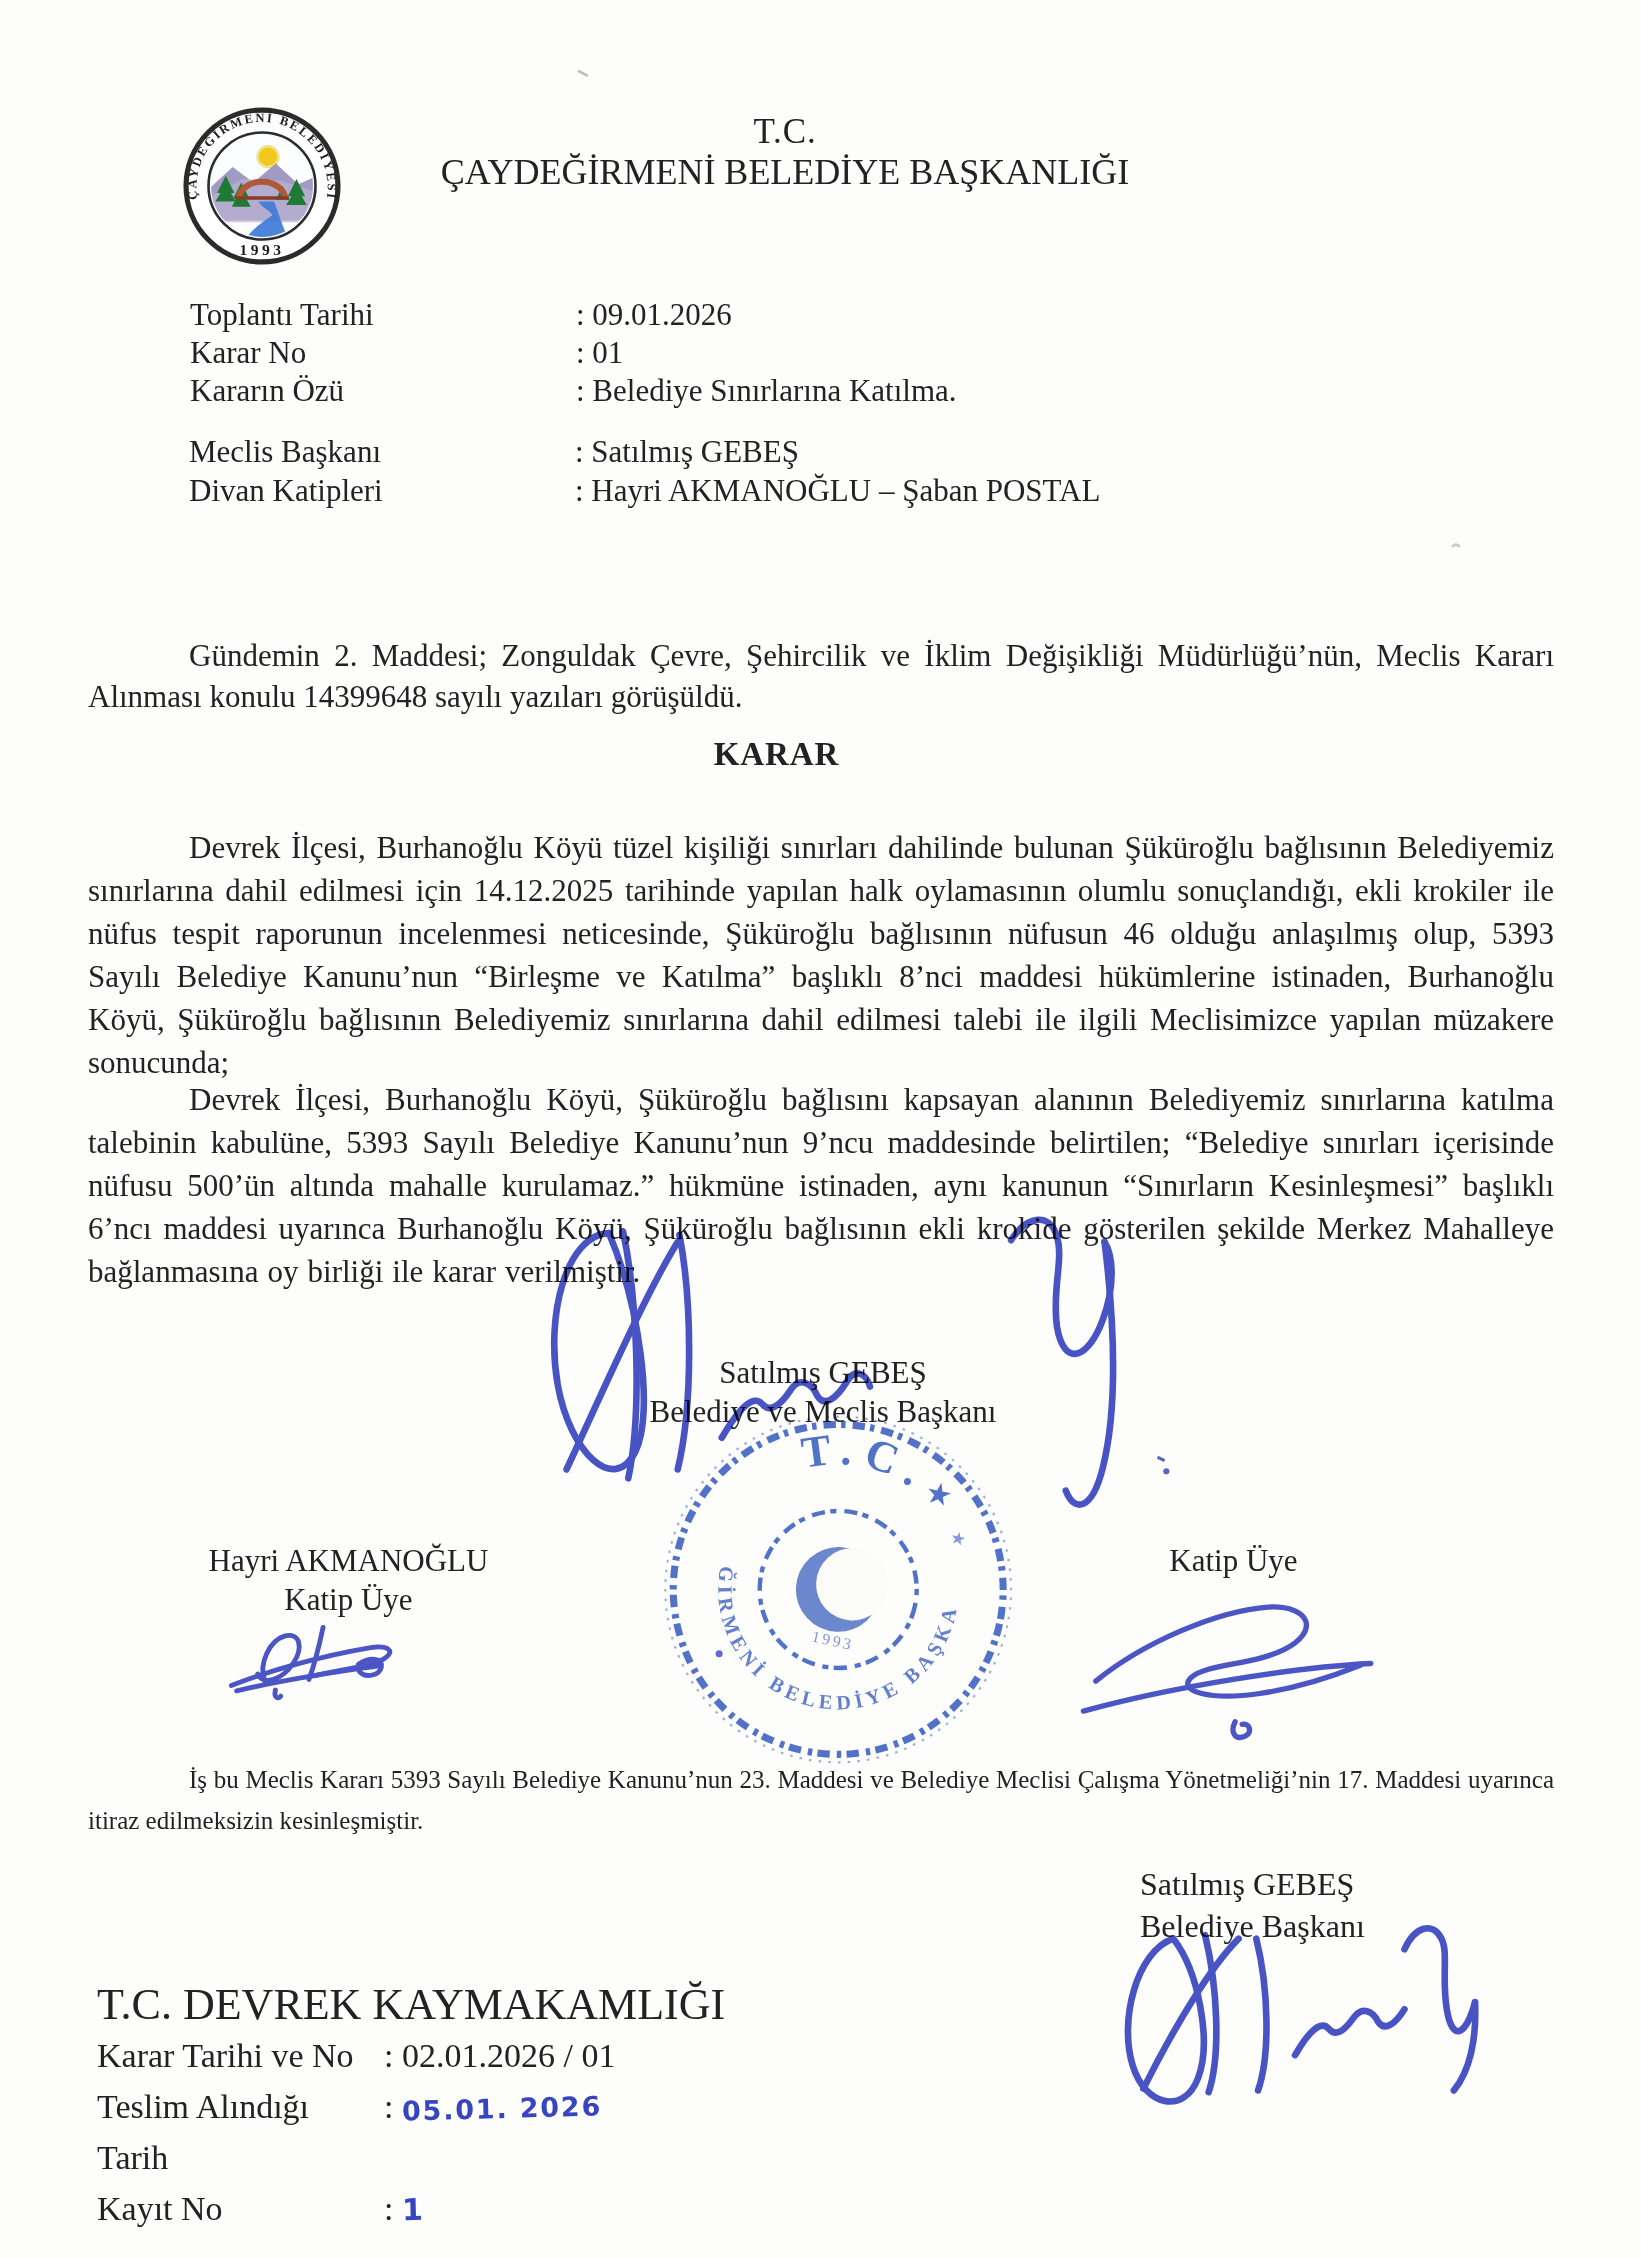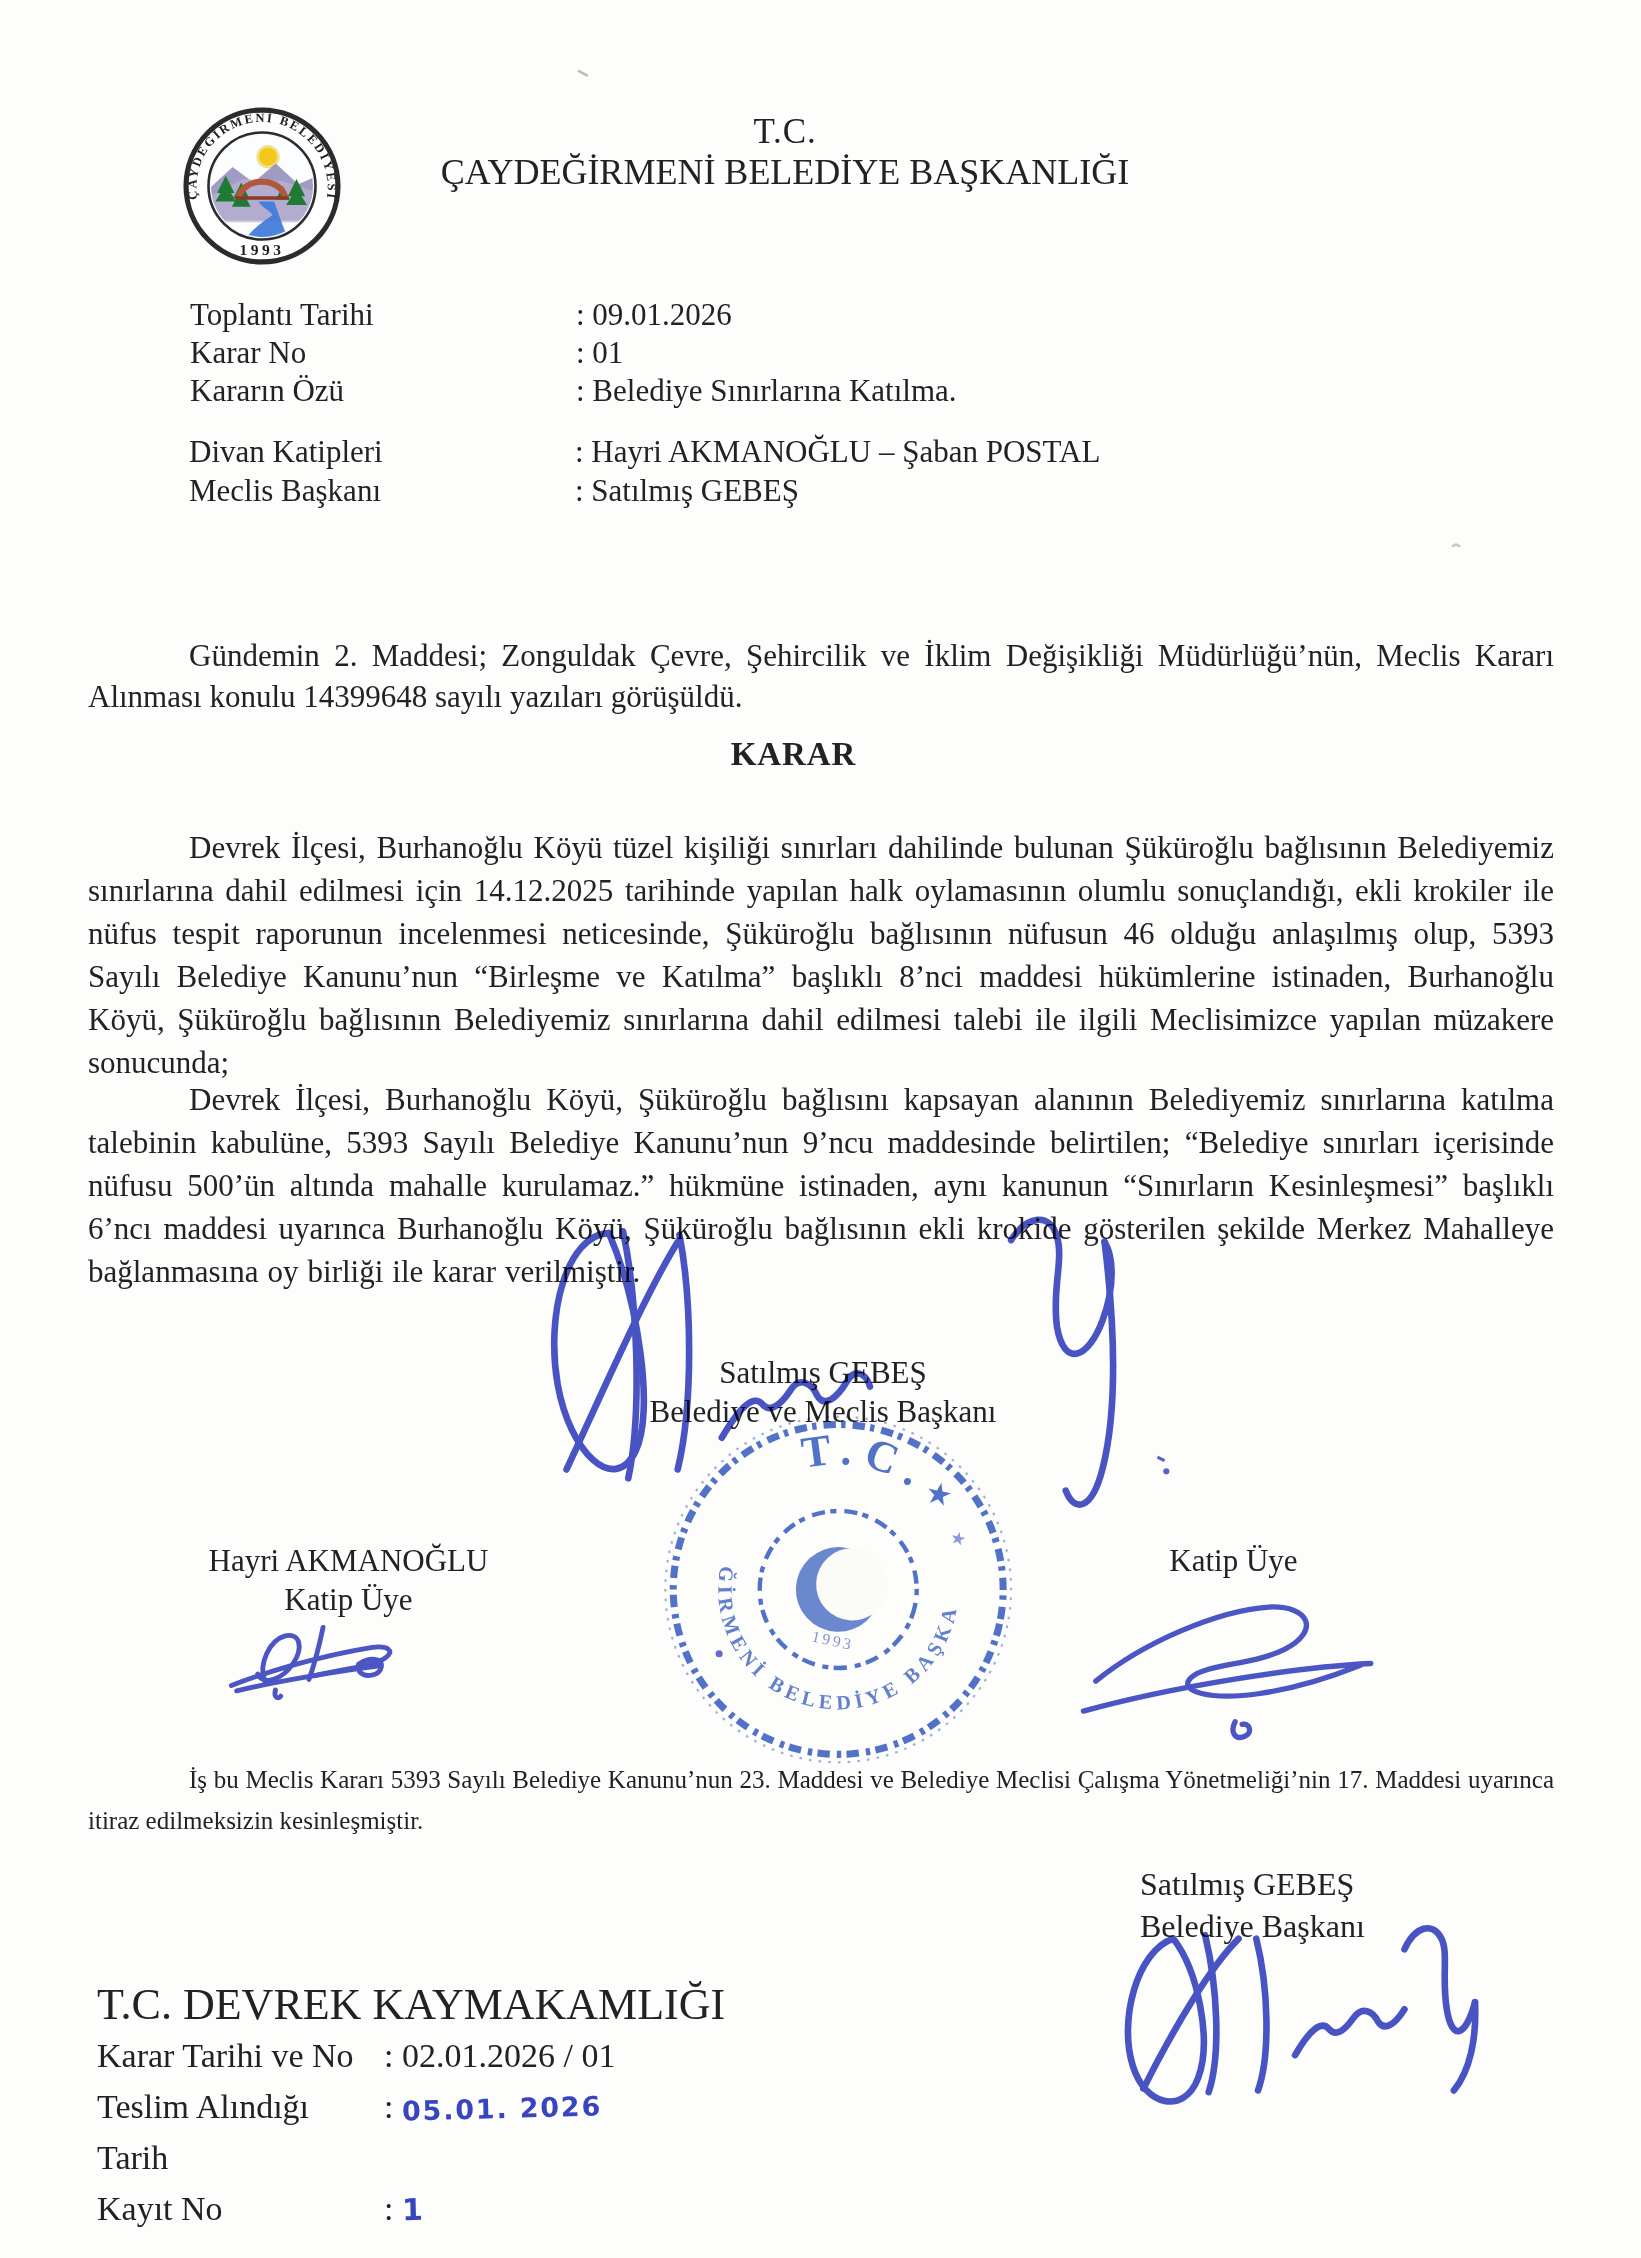--- a/index.html
+++ b/index.html
@@ -23,21 +23,21 @@
   .meta{top:296px;left:190px;font-size:31px;line-height:38px;}
   .meta .row{white-space:nowrap;}
   .label{display:inline-block;width:386px;text-indent:0;vertical-align:top;}
   .officials{top:432px;left:88px;width:1466px;font-size:31px;line-height:39px;}
   .officials p{margin:0;text-indent:101px;text-align:justify;}
 
   .agenda{top:635px;left:88px;width:1466px;text-indent:101px;text-align:justify;
           font-size:31px;line-height:41px;}
 
   .karar-heading{top:736px;left:0;width:1553px;text-align:center;
-                 font-weight:bold;font-size:33px;letter-spacing:0.9px;padding-left:17px;}
+                 font-weight:bold;font-size:33px;letter-spacing:0.9px;}
 
   .para{left:88px;width:1466px;text-indent:101px;text-align:justify;
         font-size:31px;line-height:43px;word-spacing:1.3px;}
   .p1{top:826px;}
   .p2{top:1078px;}
 
   .sig-center{top:1353px;left:0;width:1646px;text-align:center;font-size:31px;line-height:39px;}
   .sig-left{top:1541px;left:150px;width:397px;text-align:center;font-size:31px;line-height:39px;}
   .sig-right{top:1541px;left:1035px;width:397px;text-align:center;font-size:31px;line-height:39px;}
 
@@ -107,24 +107,24 @@
     <div class="row">
       <span class="label">Karar No</span><span>: 01</span>
     </div>
     <div class="row">
       <span class="label">Kararın Özü</span><span>: Belediye Sınırlarına Katılma.</span>
     </div>
   </div>
 
   <div class="abs officials">
     <p>
-      <span class="label">Divan Katipleri</span><span>: Hayri AKMANOĞLU – Şaban POSTAL</span>
+      <span class="label">Meclis Başkanı</span><span>: Satılmış GEBEŞ</span>
     </p>
     <p>
-      <span class="label">Meclis Başkanı</span><span>: Satılmış GEBEŞ</span>
+      <span class="label">Divan Katipleri</span><span>: Hayri AKMANOĞLU – Şaban POSTAL</span>
     </p>
   </div>
 
   <p class="abs agenda">Gündemin 2. Maddesi; Zonguldak Çevre, Şehircilik ve İklim Değişikliği Müdürlüğü’nün, Meclis Kararı Alınması konulu 14399648 sayılı yazıları görüşüldü.</p>
 
   <div class="abs karar-heading">KARAR</div>
 
   <p class="abs para p1">Devrek İlçesi, Burhanoğlu Köyü tüzel kişiliği sınırları dahilinde bulunan Şüküroğlu bağlısının Belediyemiz sınırlarına dahil edilmesi için 14.12.2025 tarihinde yapılan halk oylamasının olumlu sonuçlandığı, ekli krokiler ile nüfus tespit raporunun incelenmesi neticesinde, Şüküroğlu bağlısının nüfusun 46 olduğu anlaşılmış olup, 5393 Sayılı Belediye Kanunu’nun “Birleşme ve Katılma” başlıklı 8’nci maddesi hükümlerine istinaden, Burhanoğlu Köyü, Şüküroğlu bağlısının Belediyemiz sınırlarına dahil edilmesi talebi ile ilgili Meclisimizce yapılan müzakere sonucunda;</p>
   <p class="abs para p2">Devrek İlçesi, Burhanoğlu Köyü, Şüküroğlu bağlısını kapsayan alanının Belediyemiz sınırlarına katılma talebinin kabulüne, 5393 Sayılı Belediye Kanunu’nun 9’ncu maddesinde belirtilen; “Belediye sınırları içerisinde nüfusu 500’ün altında mahalle kurulamaz.” hükmüne istinaden, aynı kanunun “Sınırların Kesinleşmesi” başlıklı 6’ncı maddesi uyarınca Burhanoğlu Köyü, Şüküroğlu bağlısının ekli krokide gösterilen şekilde Merkez Mahalleye bağlanmasına oy birliği ile karar verilmiştir.</p>
 

